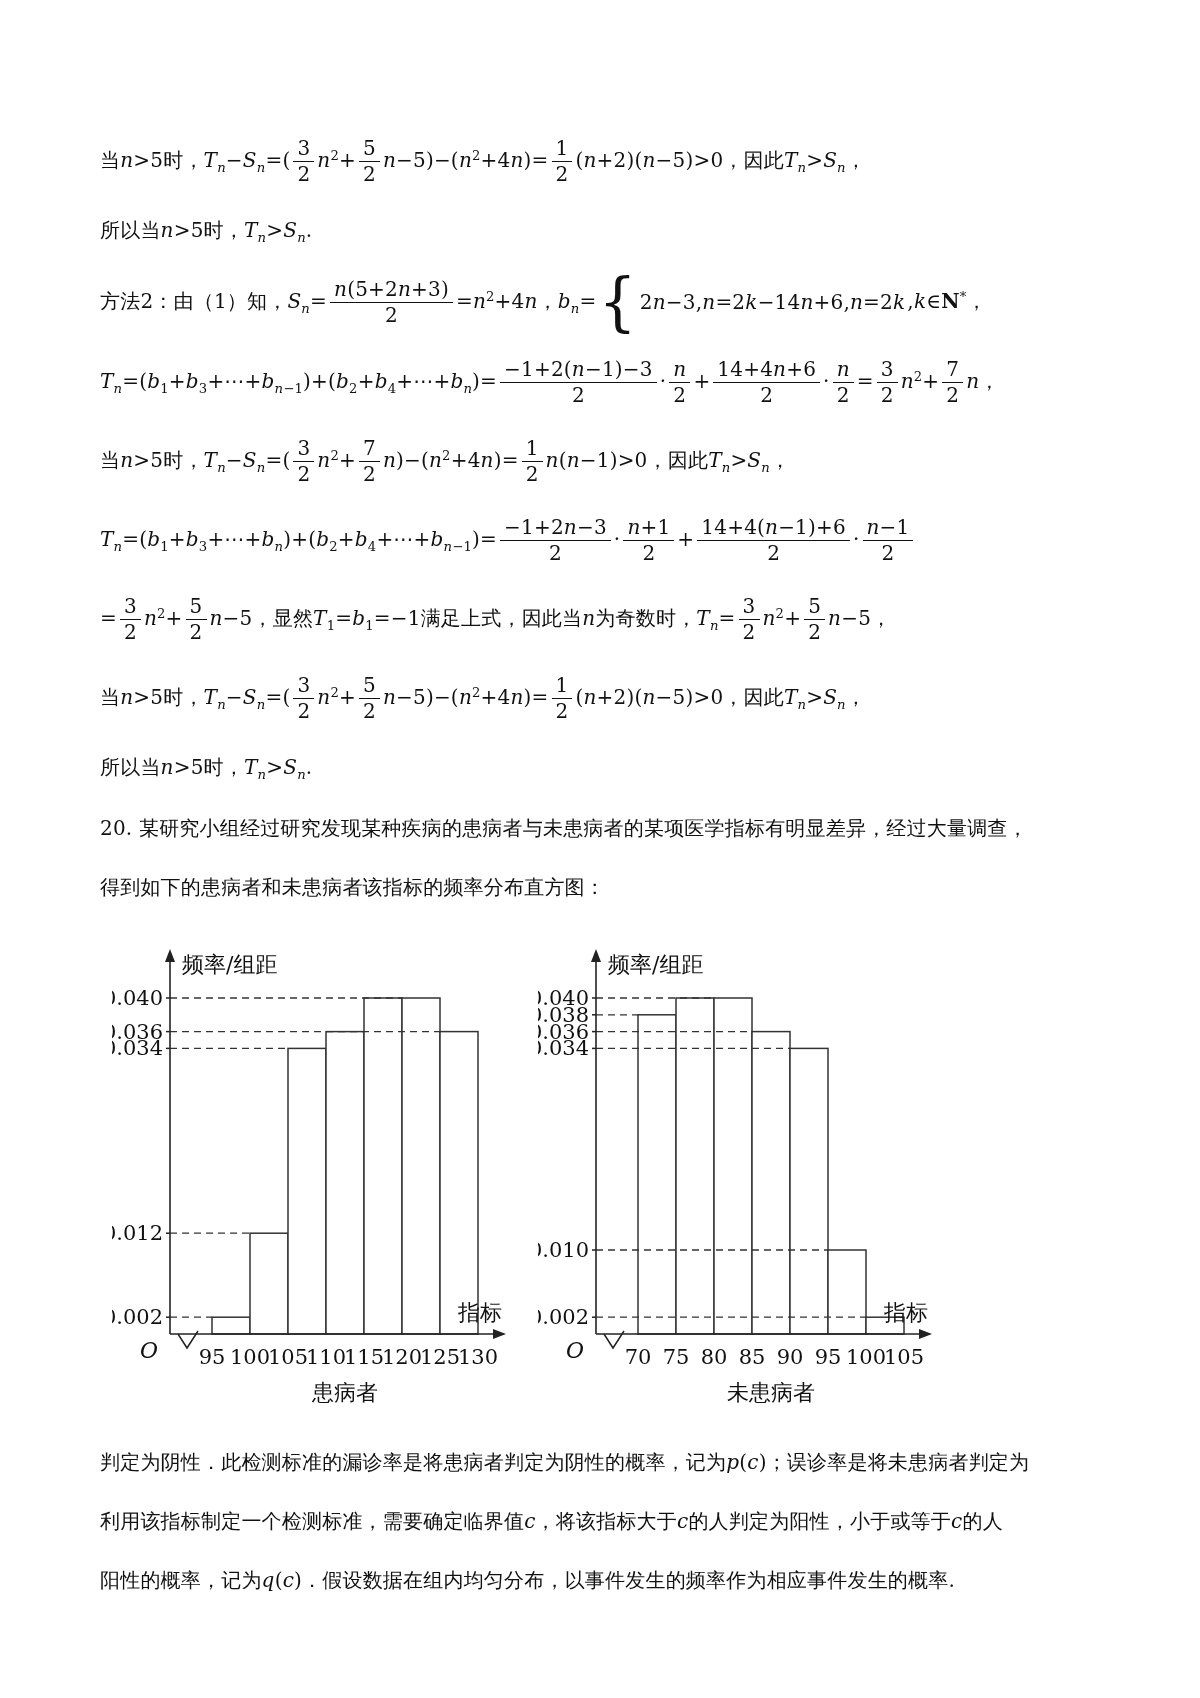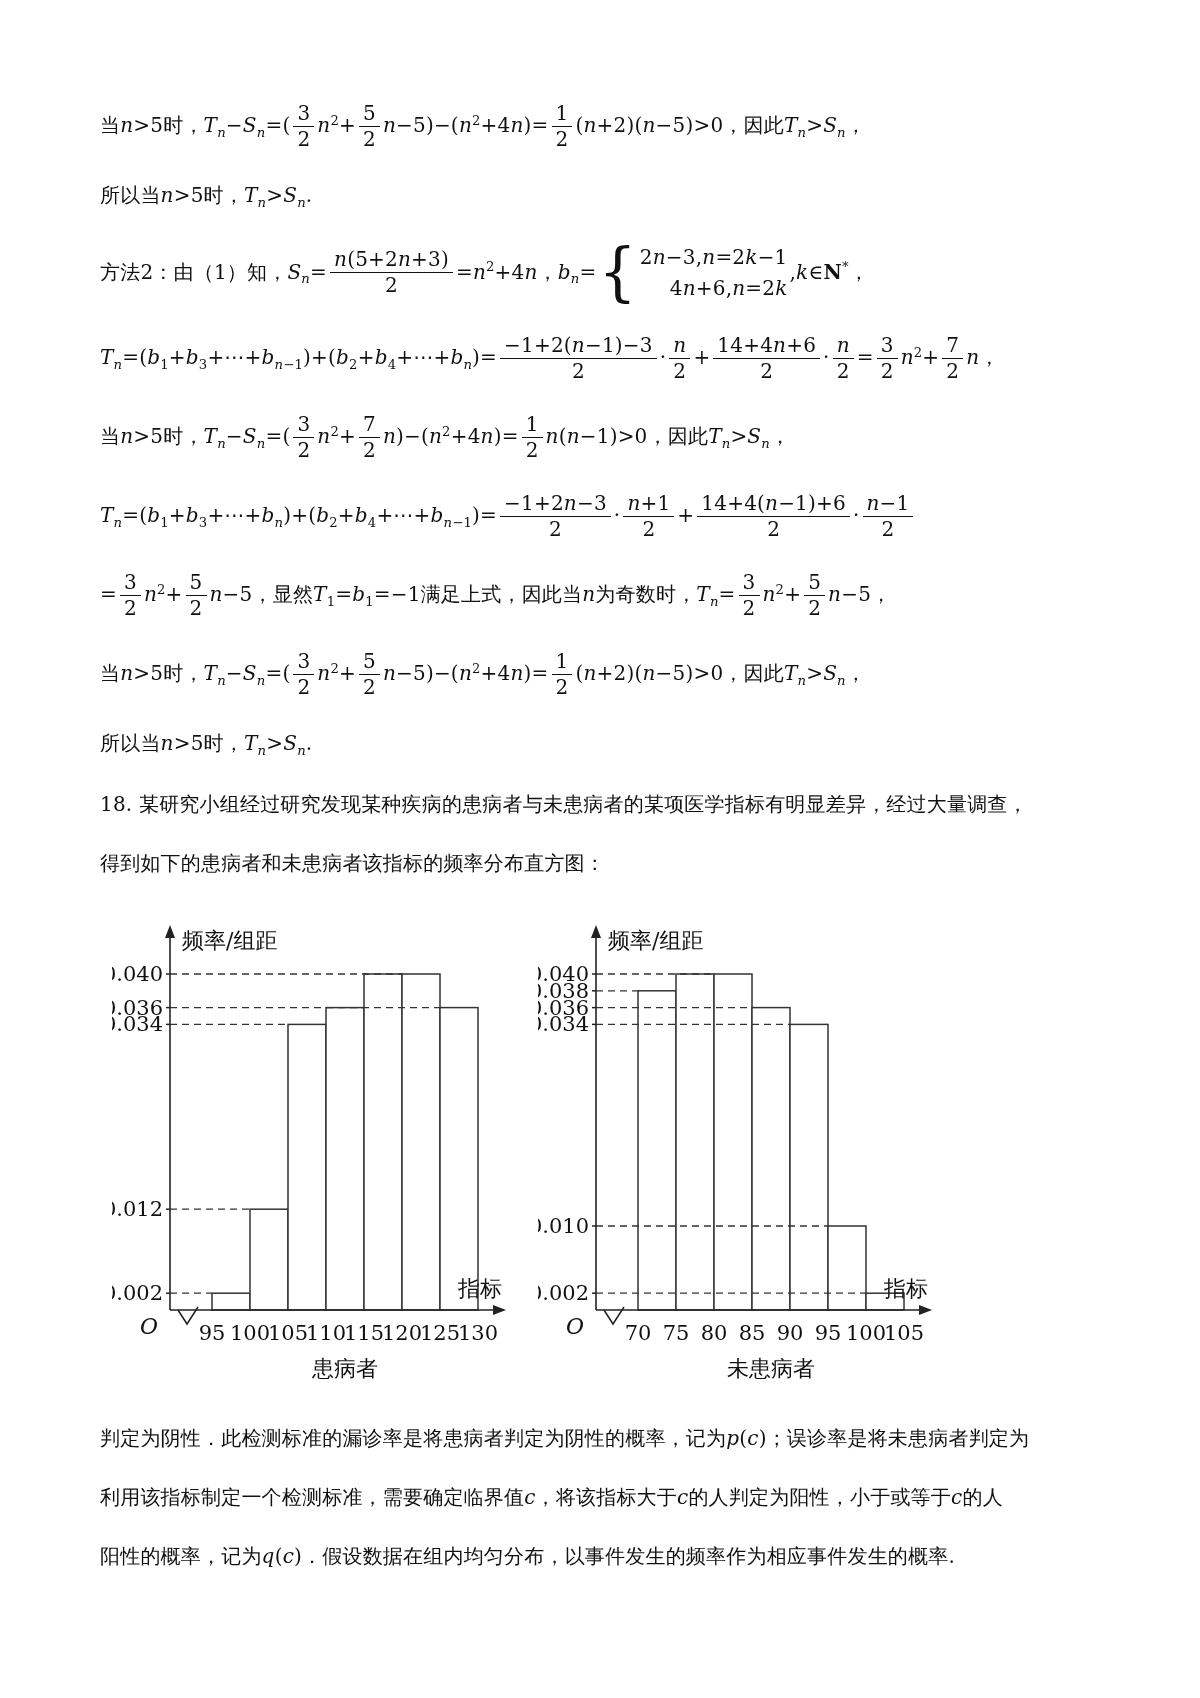--- a/index.html
+++ b/index.html
@@ -1,29 +1,29 @@
 <!DOCTYPE html>
 <html><head>
 <meta charset="utf-8">
 <style>
   html,body{margin:0;padding:0;background:#888;}
   .page{width:1200px;height:1698px;background:#ffffff;margin:0 auto;position:relative;
         font-family:"DejaVu Serif","Liberation Serif",serif;color:#111;overflow:hidden;}
-  .content{padding:72px 83px 0 100px;}
+  .content{padding:72px 83px 0 100px;margin-top:35px;}
   .mline{font-size:20px;line-height:1.45;margin:30px 0;white-space:nowrap;letter-spacing:.2px;}
   .mit{font-style:italic;}
   .mrm{font-style:normal;font-weight:bold;}
   .msub{font-size:66%;vertical-align:-0.35em;}
   .msup{font-size:66%;vertical-align:0.55em;}
   .mfrac{display:inline-flex;flex-direction:column;vertical-align:middle;text-align:center;margin:0 3px;}
   .mnum{display:block;padding:0 4px 1px 4px;border-bottom:1.3px solid #111;line-height:1.15;}
   .mden{display:block;line-height:1.15;padding-top:1px;}
   .mcases{display:inline-flex;align-items:center;vertical-align:middle;margin:0 2px;}
   .mbrace{font-size:300%;font-weight:400;line-height:.85;transform:scaleY(1.05);margin-right:3px;}
-  .mcol{display:inline-flex;flex-direction:column;text-align:right;}
+  .mcol{display:inline-flex;flex-direction:row;text-align:left;}
   .mrow{line-height:1.55;}
   .charts{display:flex;gap:26px;padding-left:12px;margin:6px 0 2px 0;}
   .chart svg{display:block;}
 </style>
 </head>
 <body>
 
 <div class="page">
   <div class="content">
     <div id="pre-lines">
@@ -107,21 +107,21 @@
             <span class="mnum">3</span>
             <span class="mden">2</span>
           </span><span class="mit">n</span><span class="msup">2</span>+<span class="mfrac">
             <span class="mnum">5</span>
             <span class="mden">2</span>
           </span><span class="mit">n</span>−5)−(<span class="mit">n</span><span class="msup">2</span>+4<span class="mit">n</span>)=<span class="mfrac">
             <span class="mnum">1</span>
             <span class="mden">2</span>
           </span>(<span class="mit">n</span>+2)(<span class="mit">n</span>−5)&gt;0，因此<span class="mit">T</span><span class="msub"><span class="mit">n</span></span>&gt;<span class="mit">S</span><span class="msub"><span class="mit">n</span></span>，</div>
         <div class="mline">所以当<span class="mit">n</span>&gt;5时，<span class="mit">T</span><span class="msub"><span class="mit">n</span></span>&gt;<span class="mit">S</span><span class="msub"><span class="mit">n</span></span>.</div>
-        <div class="mline">18. 某研究小组经过研究发现某种疾病的患病者与未患病者的某项医学指标有明显差异，经过大量调查，</div>
+        <div class="mline">20. 某研究小组经过研究发现某种疾病的患病者与未患病者的某项医学指标有明显差异，经过大量调查，</div>
         <div class="mline">得到如下的患病者和未患病者该指标的频率分布直方图：</div>
       </div>
     <div id="charts" class="charts">
         <div class="chart">
           <svg width="400" height="486" viewBox="0 0 400 486">
             <rect x="100" y="385.2" width="38" height="16.80000000000001" fill="#ffffff" stroke="#333333" stroke-width="1.5"></rect>
             <rect x="138" y="301.2" width="38" height="100.80000000000001" fill="#ffffff" stroke="#333333" stroke-width="1.5"></rect>
             <rect x="176" y="116.39999999999998" width="38" height="285.6" fill="#ffffff" stroke="#333333" stroke-width="1.5"></rect>
             <rect x="214" y="99.60000000000002" width="38" height="302.4" fill="#ffffff" stroke="#333333" stroke-width="1.5"></rect>
             <rect x="252" y="66" width="38" height="336" fill="#ffffff" stroke="#333333" stroke-width="1.5"></rect>

